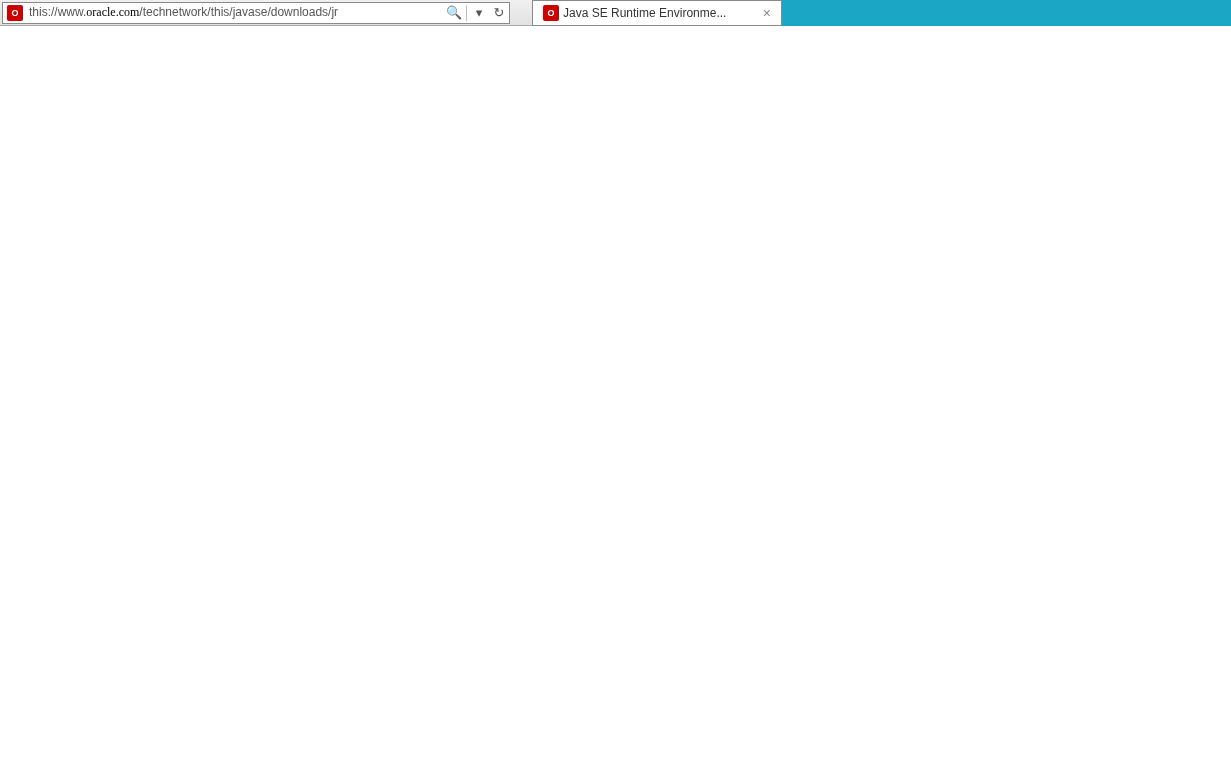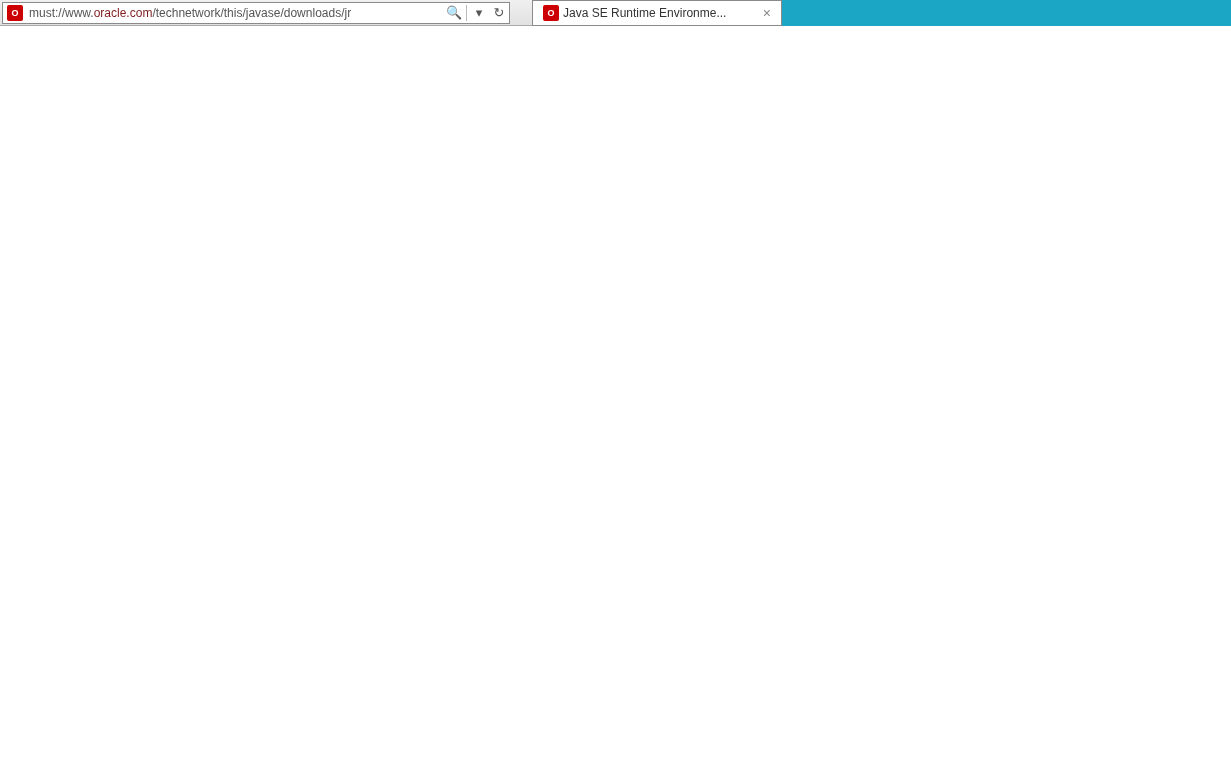--- a/index.html
+++ b/index.html
@@ -1,21 +1,21 @@
 <!DOCTYPE html>
 <html><head>
 <meta charset="utf-8">
 <style>
 * { margin: 0; padding: 0; box-sizing: border-box; }
 body { font-family: Arial, Helvetica, sans-serif; font-size: 13px; color: #333; background: #fff; width: 1231px; }
 .browser-chrome { display: flex; align-items: center; background: linear-gradient(#f0f0f0,#e2e2e2); border-bottom: 1px solid #aaa; height: 26px; }
 .addr-box { display: flex; align-items: center; border: 1px solid #8a8a8a; background: #fff; height: 22px; margin: 2px; width: 508px; }
 .addr-icon { width: 16px; height: 16px; background: #c00; margin: 0 4px; display: flex; align-items: center; justify-content: center; color: #fff; font-size: 9px; font-weight: bold; border-radius: 2px; }
 .addr-url { flex: 1; font-size: 12px; color: #555; white-space: nowrap; overflow: hidden; padding: 0 2px; }
-.addr-url .host { color: #7f1d1d; }
+.addr-url .host { color: #000000; font-family: Liberation Serif, serif; }
 .addr-ctrl { width: 20px; height: 20px; display: flex; align-items: center; justify-content: center; color: #555; cursor: pointer; font-size: 13px; }
 .tab { display: flex; align-items: center; background: #fff; border: 1px solid #8a8a8a; height: 26px; padding: 0 6px; margin-left: 20px; width: 250px; }
 .tab-title { flex: 1; font-size: 12px; white-space: nowrap; overflow: hidden; text-overflow: ellipsis; }
 .tab-close { font-size: 14px; color: #888; cursor: pointer; padding: 0 4px; }
 .tab-spacer { flex: 1; background: #1aa6c4; height: 26px; }
 .page { display: flex; }
 .gutter { width: 256px; }
 .content-col { width: 975px; position: relative; }
 .red-banner { width: 210px; height: 84px; background: #c00; position: absolute; left: 0; top: 22px; }
 .topnav { display: flex; align-items: center; gap: 16px; position: absolute; left: 244px; top: 70px; font-size: 15px; color: #333; }
@@ -52,21 +52,21 @@
 .dl-table tbody tr:last-child td { border-bottom: none; }
 .caret-sep { width: 1px; height: 16px; background: #bbb; margin: 0 2px; }
 </style>
 </head>
 <body>
 
 <div class="browser-chrome">
   <div class="addr-box">
     <div class="addr-icon">O</div>
     <div class="addr-url">
-      <span>must://www.</span><span class="host">oracle.com</span><span>/technetwork/this/javase/downloads/jr</span>
+      <span>this://www.</span><span class="host">oracle.com</span><span>/technetwork/this/javase/downloads/jr</span>
     </div>
     <div class="addr-ctrl">🔍</div>
     <div class="caret-sep"></div>
     <div class="addr-ctrl">▾</div>
     <div class="addr-ctrl">↻</div>
   </div>
   <div class="tab">
     <div class="addr-icon">O</div>
     <div class="tab-title">Java SE Runtime Environme...</div>
     <div class="tab-close">×</div>

